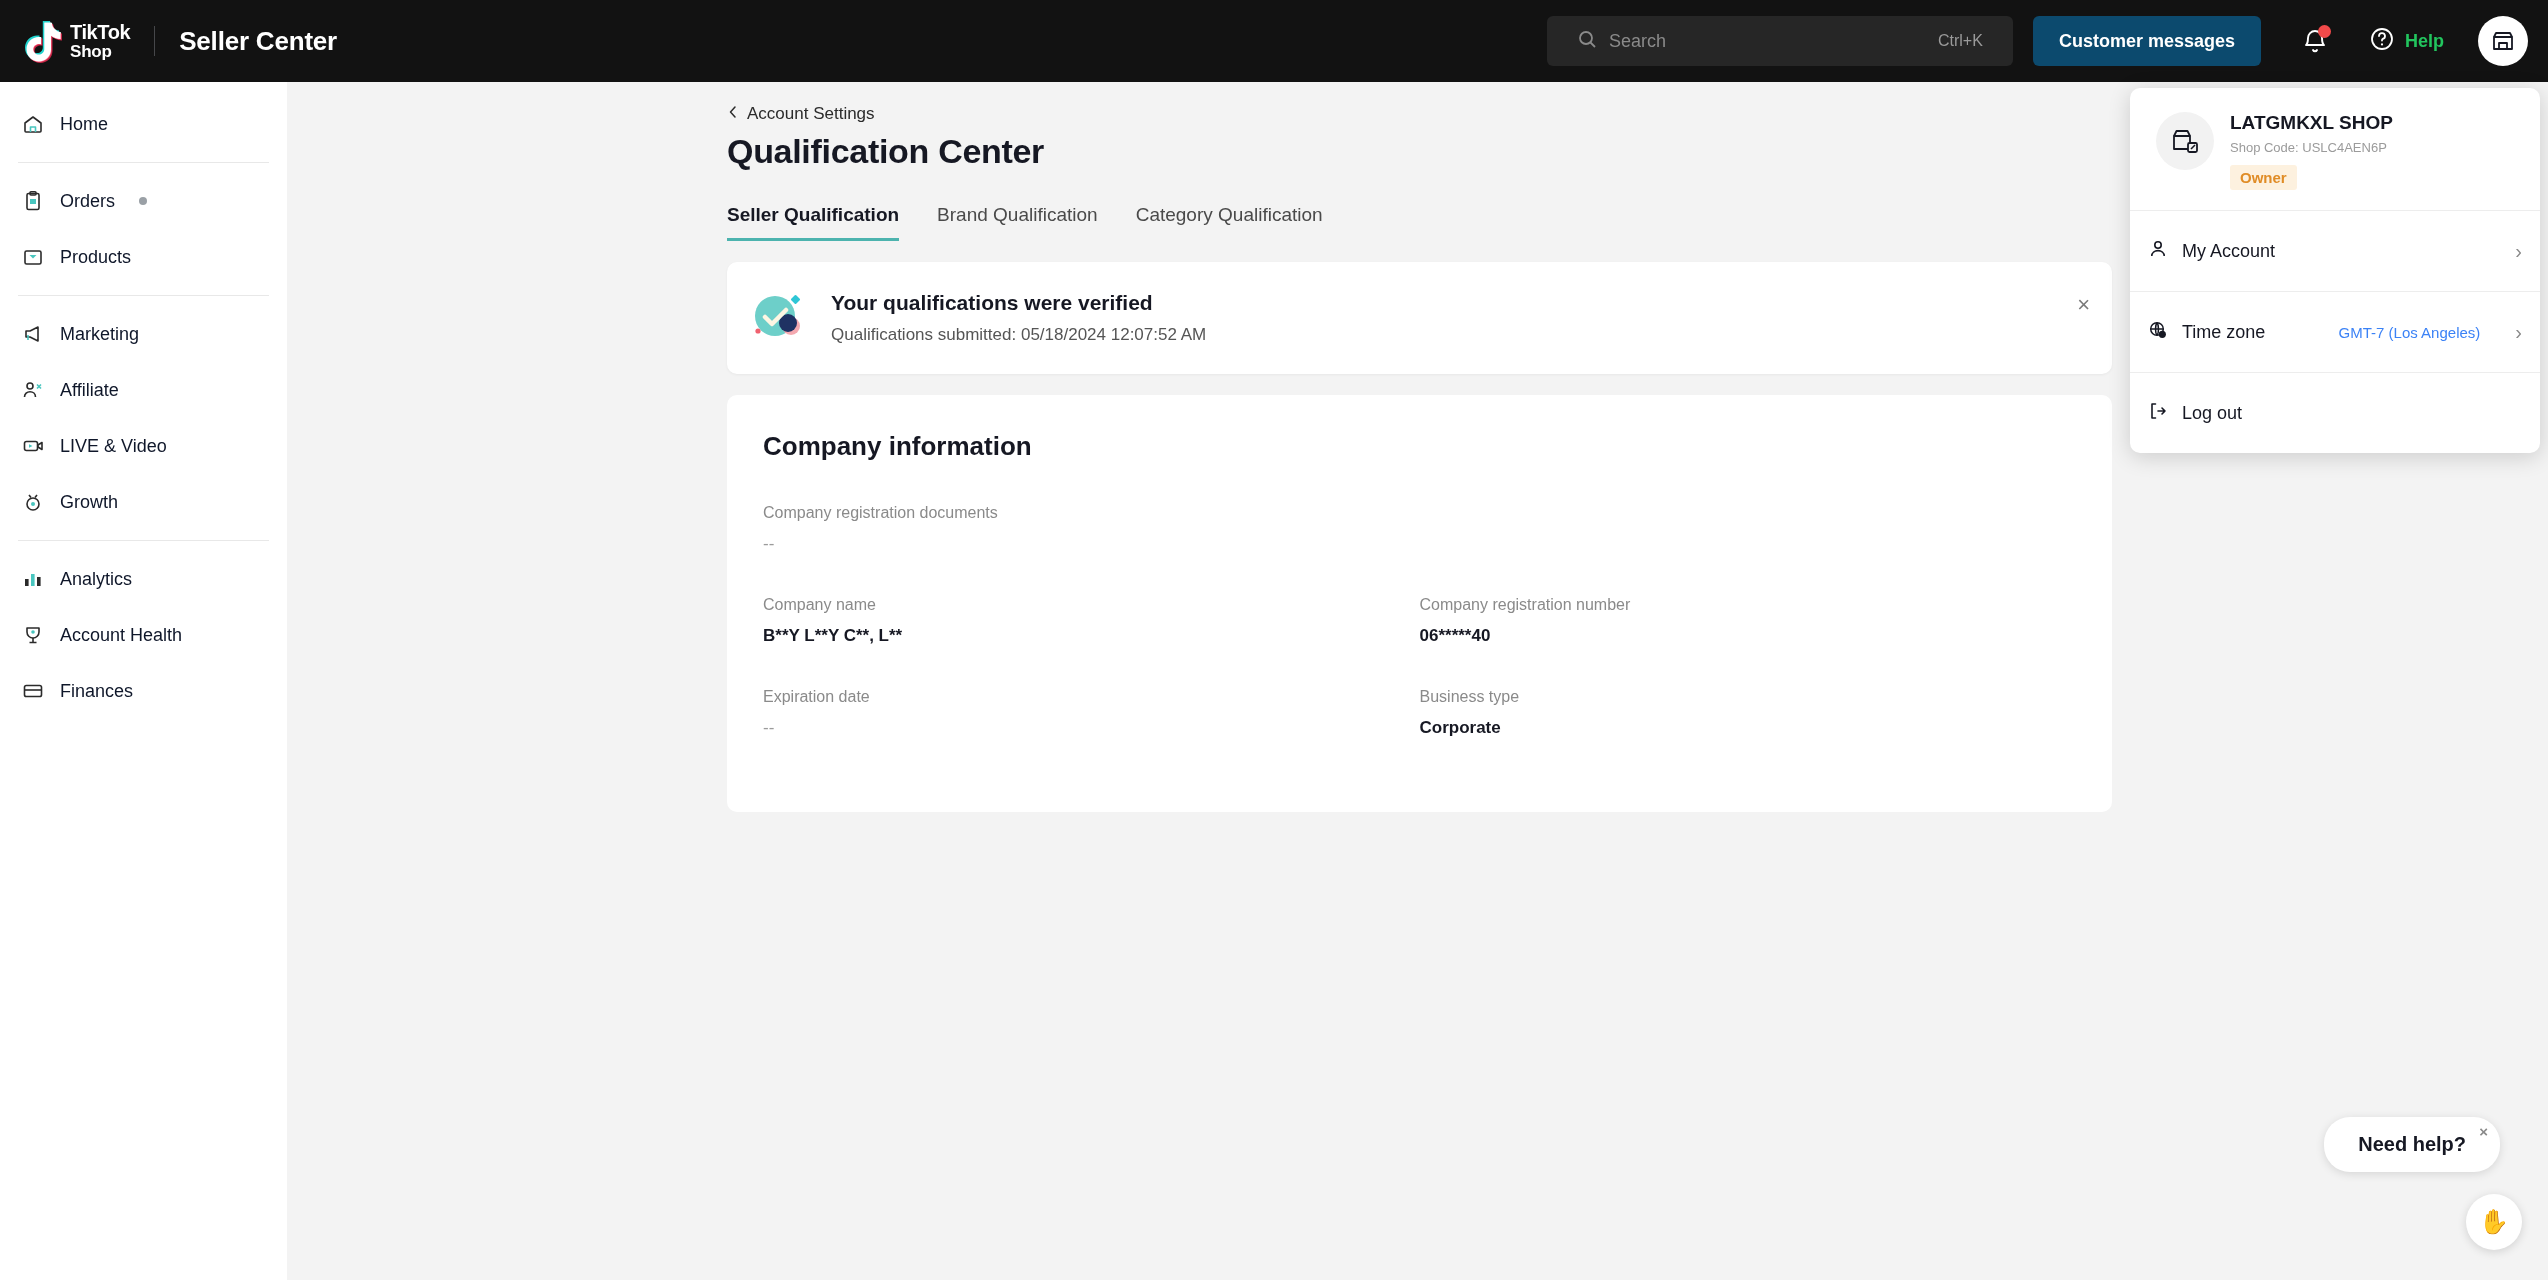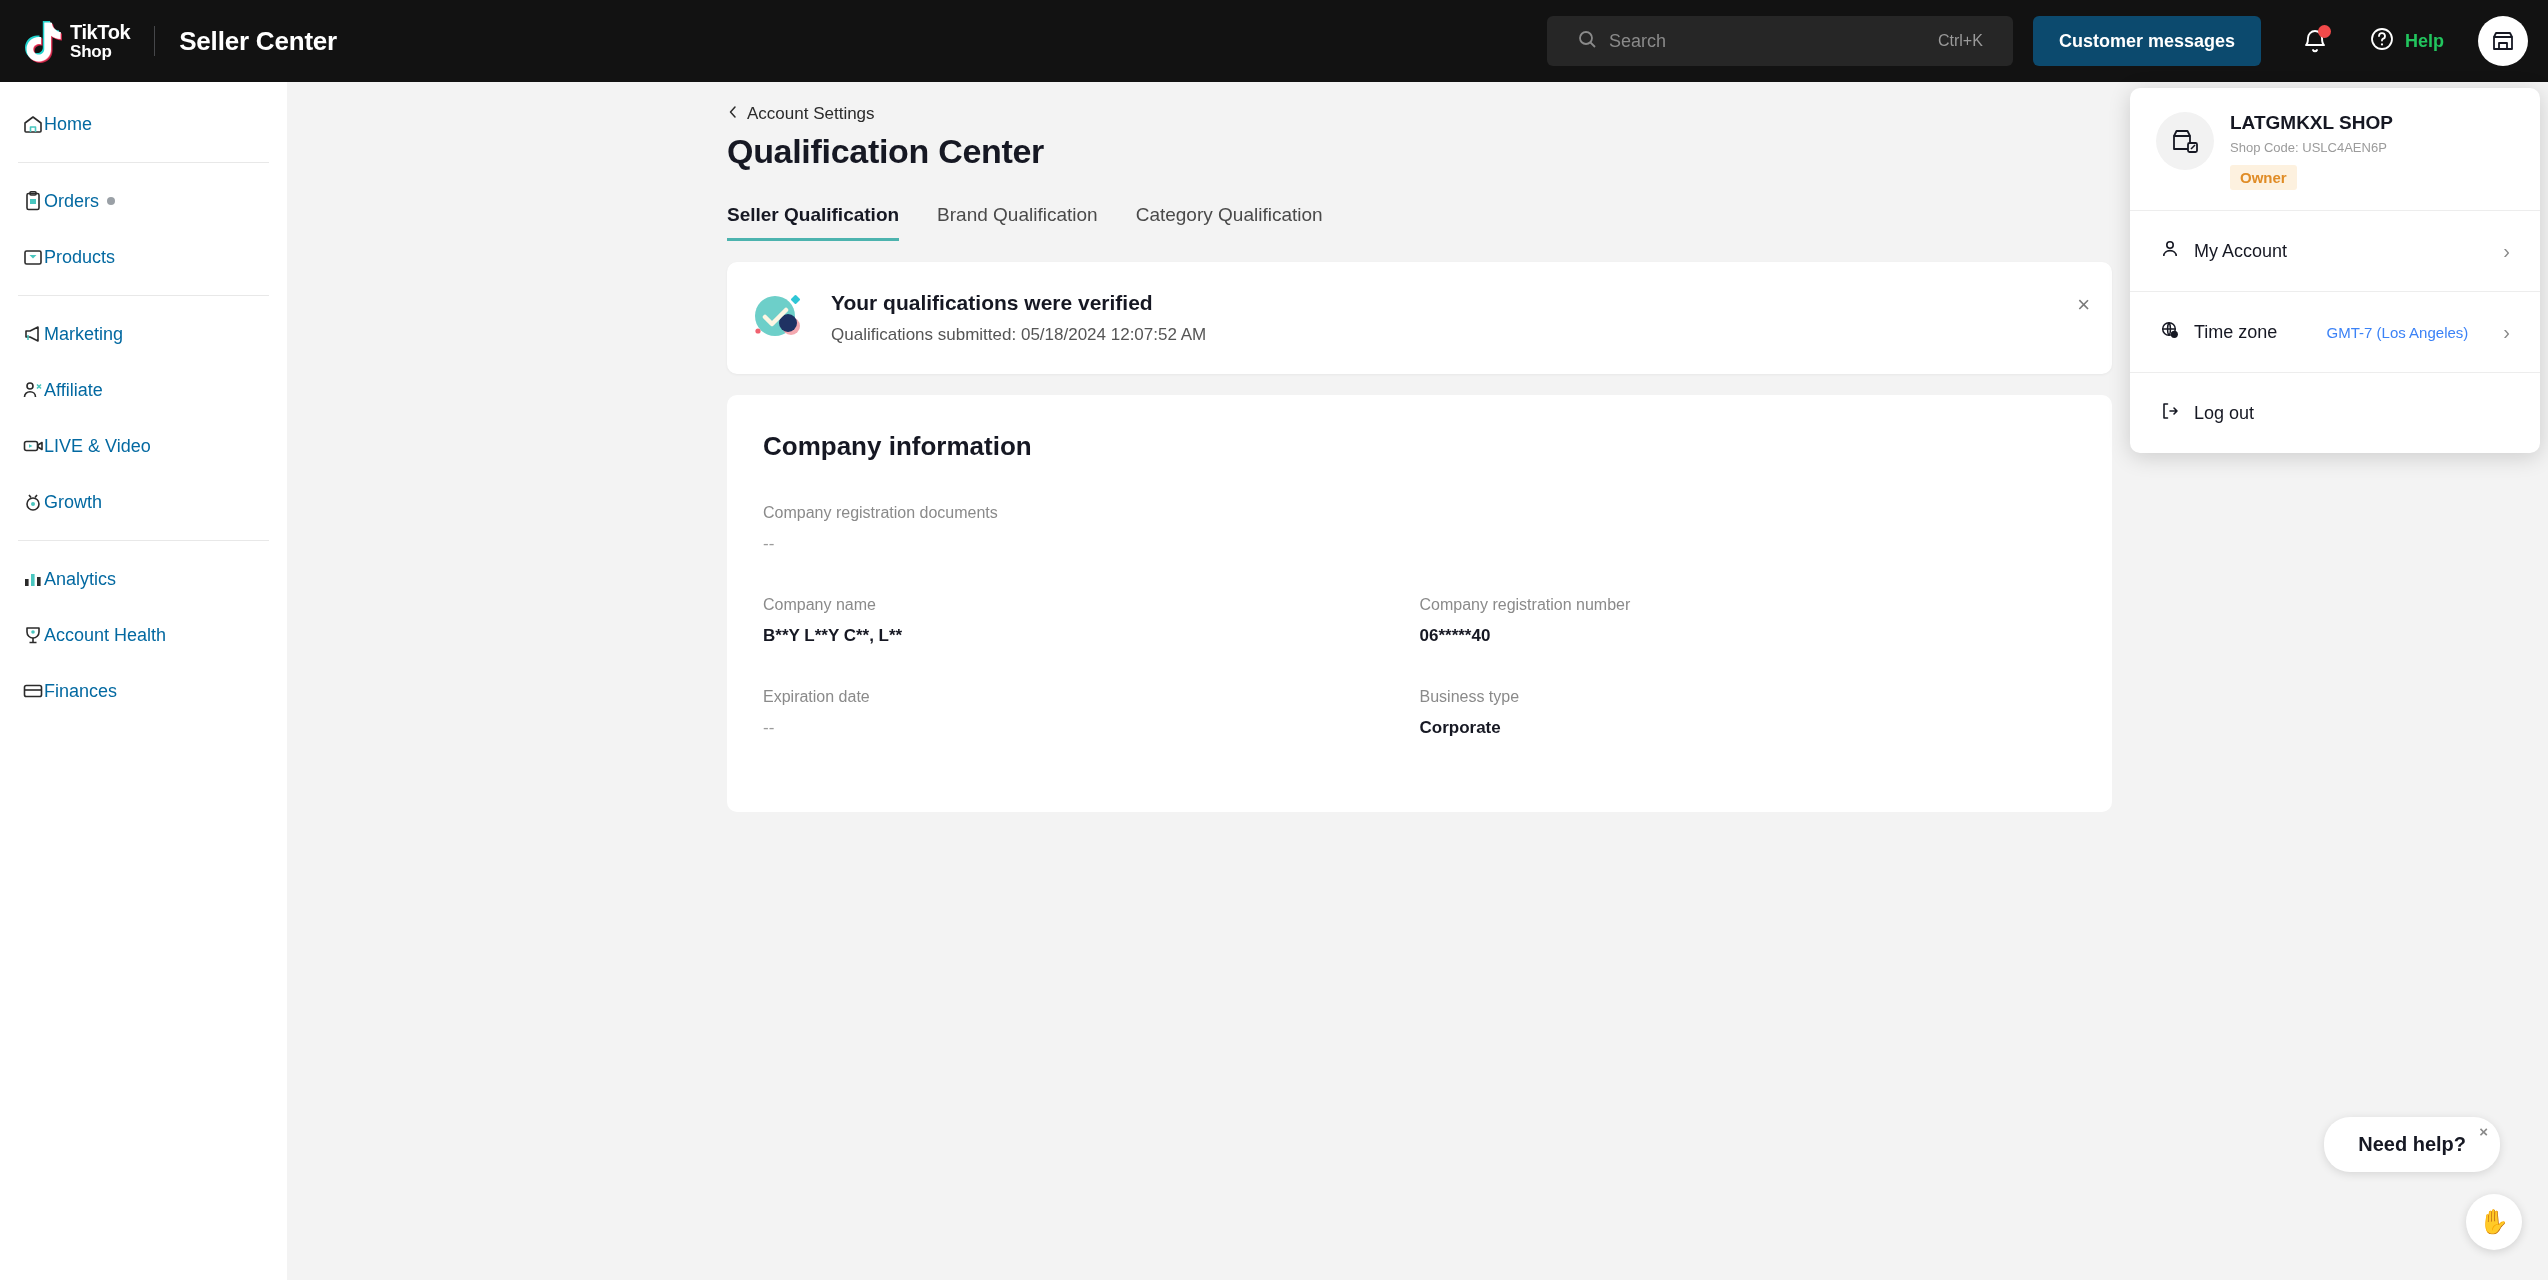--- a/index.html
+++ b/index.html
@@ -63,23 +63,23 @@
     margin-left: 34px;
   }
 
   
   .sidebar {
     position: absolute; top: 82px; left: 0;
     width: 287px; height: 1198px; background: #fff;
     padding-top: 14px;
   }
   .nav-item {
-    display: flex; align-items: center; 
+    display: flex; align-items: center; gap: 16px;
     height: 56px; padding-left: 22px;
-    color: #0369a1; font-size: 18px; cursor: pointer;
+    color: #0f172a; font-size: 18px; cursor: pointer;
   }
   .nav-item .label { white-space: nowrap; }
   .nav-dot {
     width: 8px; height: 8px; border-radius: 50%;
     background: #9aa0a6; margin-left: 8px;
   }
   .nav-divider {
     height: 1px; background: #e8e8e8;
     margin: 10px 18px 10px 18px;
   }
@@ -153,21 +153,21 @@
   .shop-code { font-size: 13px; color: #9b9b9b; margin-top: 6px; }
   .owner-badge {
     display: inline-block; margin-top: 10px;
     background: #fdf1df; color: #e08c26;
     font-size: 15px; font-weight: bold;
     padding: 4px 10px; border-radius: 3px;
   }
   .acct-divider { height: 1px; background: #ededed; }
   .acct-row {
     display: flex; align-items: center; gap: 14px;
-    padding: 0 30px; height: 80px; cursor: pointer;
+    padding: 0 18px; height: 80px; cursor: pointer;
     color: #161823; font-size: 18px;
   }
   .acct-row .spacer { margin-left: auto; }
   .acct-value { color: #3b82f6; font-size: 15px; margin-right: 21px; }
   .chev { color: #8a8a8a; font-size: 20px; }
 
   
   .need-help-bubble {
     position: absolute; right: 48px; bottom: 108px;
     background: #fff; border-radius: 26px;

